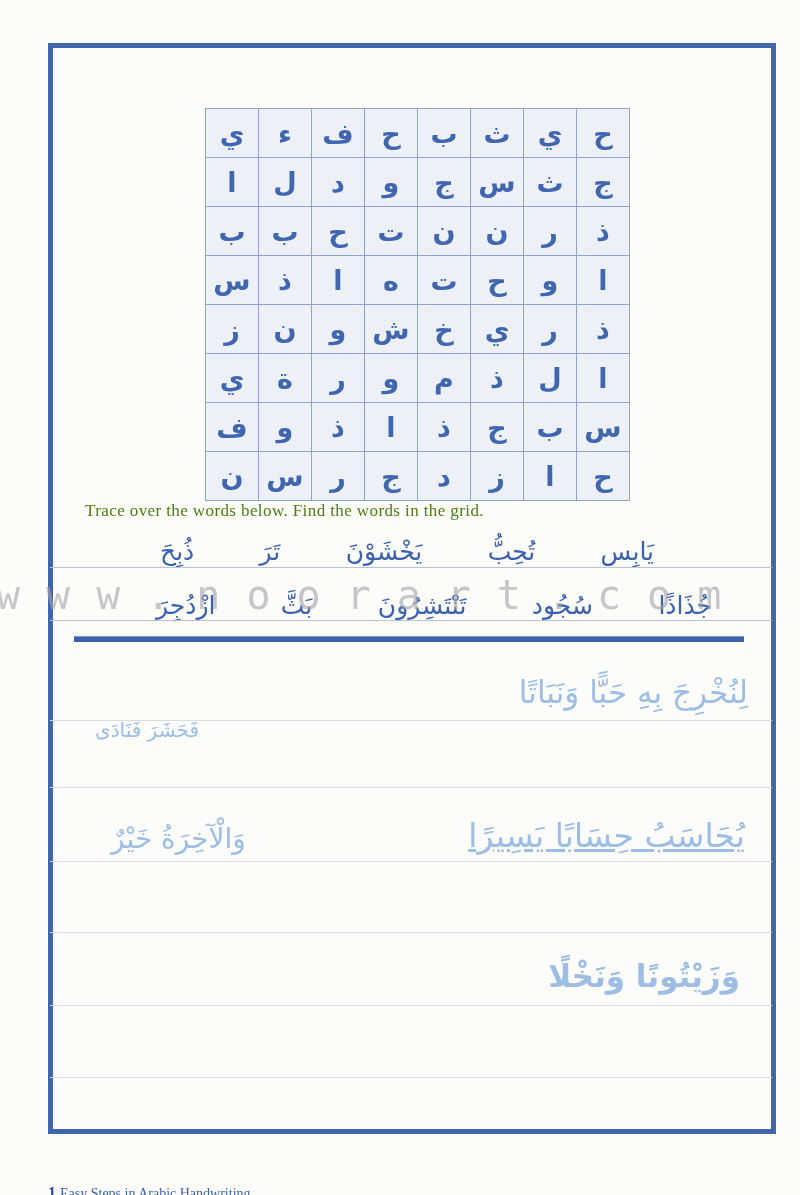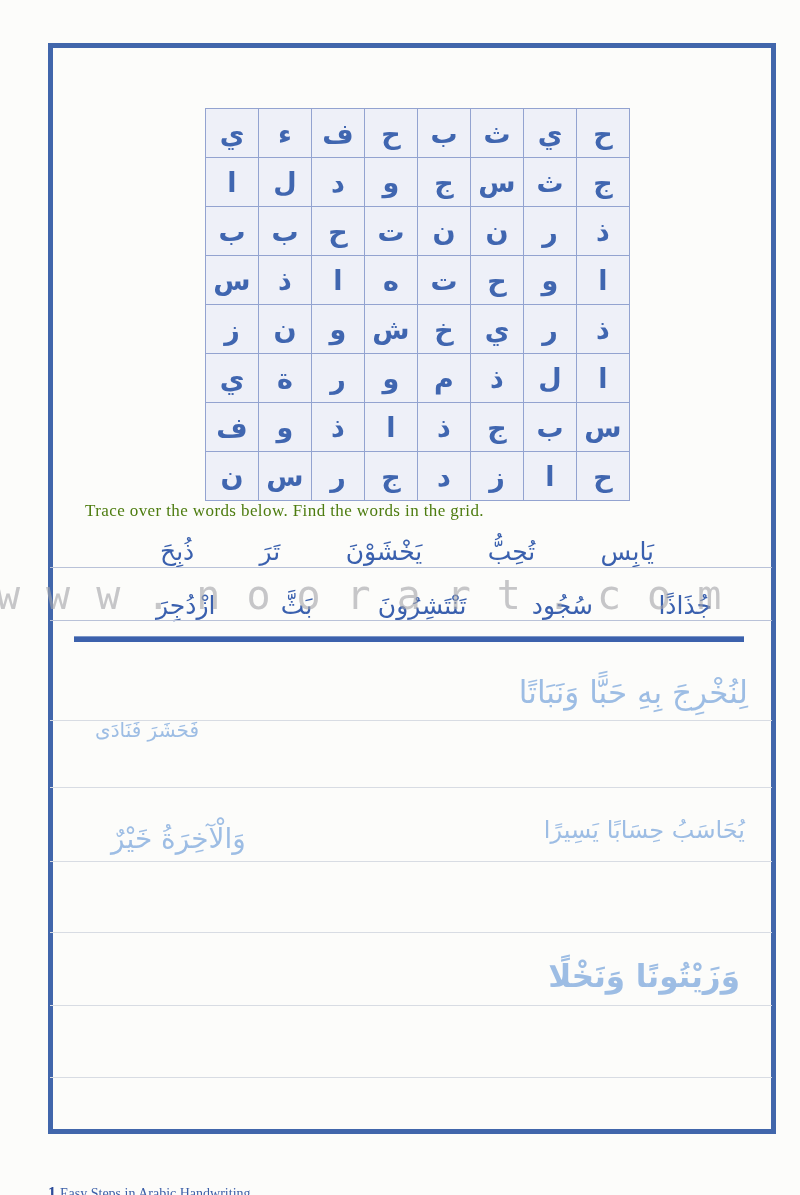--- a/index.html
+++ b/index.html
@@ -39,21 +39,21 @@
 
   
   .thick-rule{position:absolute;left:74px;top:636px;width:670px;height:5px;
               background:#3c61ac;border-top:1px solid #7d97c8;}
 
   
   .phrase{position:absolute;direction:rtl;white-space:nowrap;
           font-family:"DejaVu Sans",sans-serif;color:#9dbde4;}
   .p1r{right:52px;top:674px;font-size:31px;}
   .p1l{left:95px;top:684px;font-size:20px;margin-top:34px;}
-  .p2r{right:55px;top:816px;font-size:24px;}
+  .p2r{right:55px;top:816px;font-size:33px;text-decoration:underline;}
   .p2l{left:78px;top:822px;font-size:28px;margin-left:33px;}
   .p3r{right:60px;top:958px;font-size:31px;font-weight:bold;}
   .p3l{left:62px;top:962px;font-size:28px;}
 
   
   .watermark{position:absolute;left:-4px;top:572px;width:808px;
              font-family:"DejaVu Sans Mono",monospace;font-size:40px;
              letter-spacing:26px;color:rgba(164,164,170,.62);z-index:9;
              white-space:nowrap;}
 

